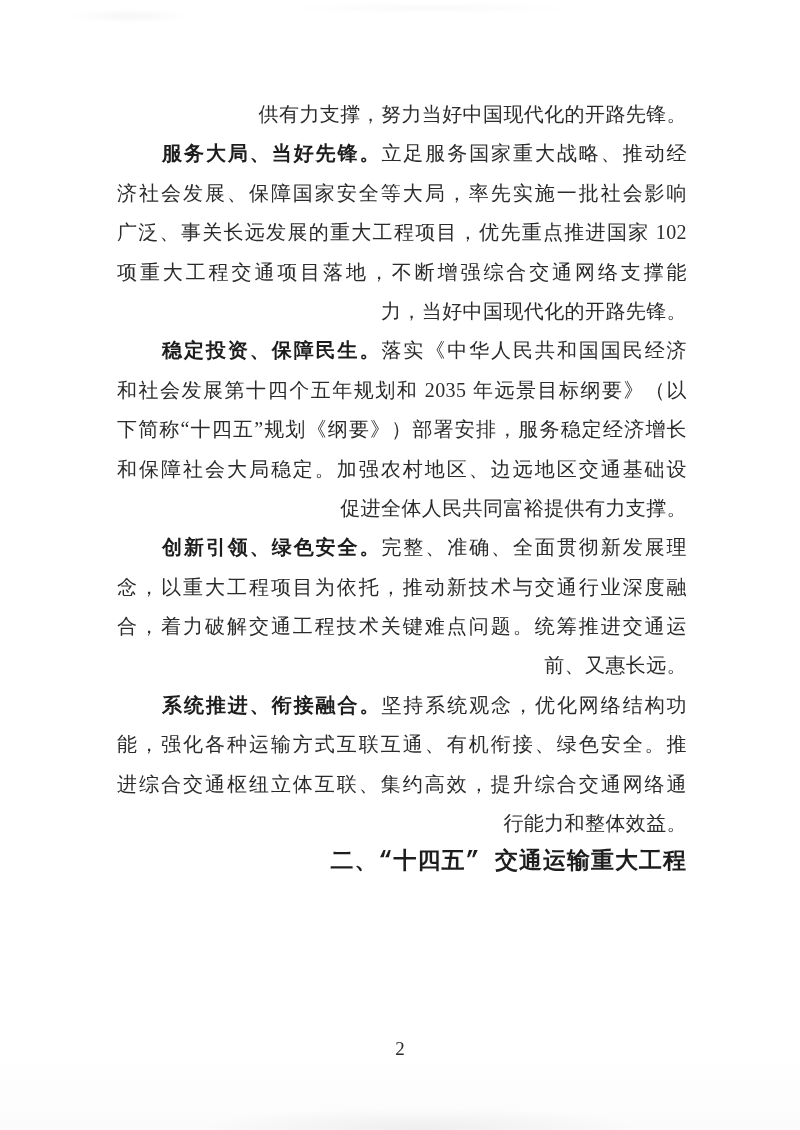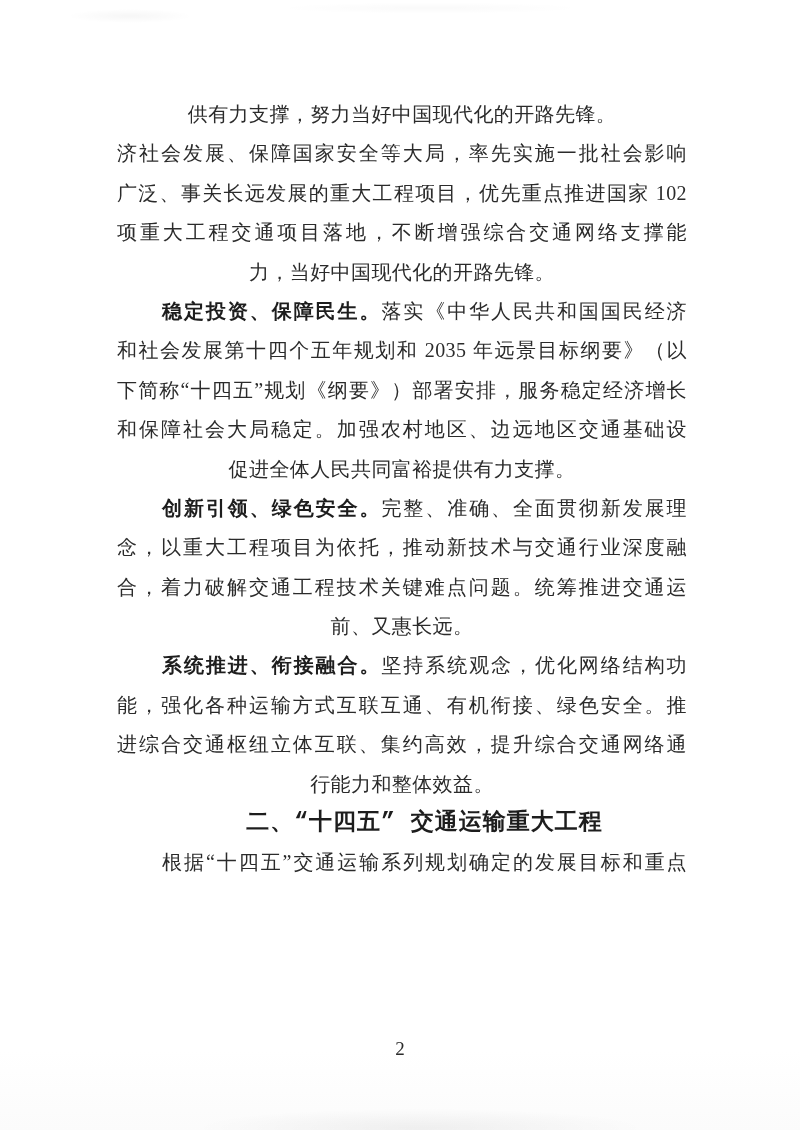--- a/index.html
+++ b/index.html
@@ -24,21 +24,21 @@
     position: absolute;
     left: 117px;
     top: 95px;
     width: 570px;
   }
   .line {
     font-size: 20px;
     line-height: 39.4px;
     height: 39.4px;
     overflow: hidden;
-    text-align: center;
+    text-align: right;
     letter-spacing: 0.4px;
   }
   .line.justify {
     text-align: justify;
     text-align-last: justify;
   }
   .line.indent {
     padding-left: 45px;
   }
   .line.heading {
@@ -63,36 +63,36 @@
     font-size: 19px;
     color: #2b2b2b;
   }
 </style>
 </head>
 <body>
 
 <div class="page">
   <div class="doc-body">
       <div class="line"><span class="seg">供有力支撑，努力当好中国现代化的开路先锋。</span></div>
+      <div class="line indent justify"><span class="seg bold">服务大局、当好先锋。</span><span class="seg">立足服务国家重大战略、推动经</span></div>
       <div class="line justify"><span class="seg">济社会发展、保障国家安全等大局，率先实施一批社会影响</span></div>
       <div class="line justify"><span class="seg">广泛、事关长远发展的重大工程项目，优先重点推进国家 102</span></div>
       <div class="line justify"><span class="seg">项重大工程交通项目落地，不断增强综合交通网络支撑能</span></div>
       <div class="line"><span class="seg">力，当好中国现代化的开路先锋。</span></div>
       <div class="line indent justify"><span class="seg bold">稳定投资、保障民生。</span><span class="seg">落实《中华人民共和国国民经济</span></div>
       <div class="line justify"><span class="seg">和社会发展第十四个五年规划和 2035 年远景目标纲要》（以</span></div>
       <div class="line justify"><span class="seg">下简称“十四五”规划《纲要》）部署安排，服务稳定经济增长</span></div>
       <div class="line justify"><span class="seg">和保障社会大局稳定。加强农村地区、边远地区交通基础设</span></div>
       <div class="line"><span class="seg">促进全体人民共同富裕提供有力支撑。</span></div>
       <div class="line indent justify"><span class="seg bold">创新引领、绿色安全。</span><span class="seg">完整、准确、全面贯彻新发展理</span></div>
       <div class="line justify"><span class="seg">念，以重大工程项目为依托，推动新技术与交通行业深度融</span></div>
       <div class="line justify"><span class="seg">合，着力破解交通工程技术关键难点问题。统筹推进交通运</span></div>
       <div class="line"><span class="seg">前、又惠长远。</span></div>
       <div class="line indent justify"><span class="seg bold">系统推进、衔接融合。</span><span class="seg">坚持系统观念，优化网络结构功</span></div>
       <div class="line justify"><span class="seg">能，强化各种运输方式互联互通、有机衔接、绿色安全。推</span></div>
       <div class="line justify"><span class="seg">进综合交通枢纽立体互联、集约高效，提升综合交通网络通</span></div>
       <div class="line"><span class="seg">行能力和整体效益。</span></div>
       <div class="line indent heading"><span class="seg bold">二、“十四五” 交通运输重大工程</span></div>
-      <div class="line indent justify"><span class="seg">根据“十四五”交通运输系列规划确定的发展目标和重点</span></div>
     </div>
   <div class="footer">
     <span>2</span>
   </div>
 </div>
 
 </body></html>

